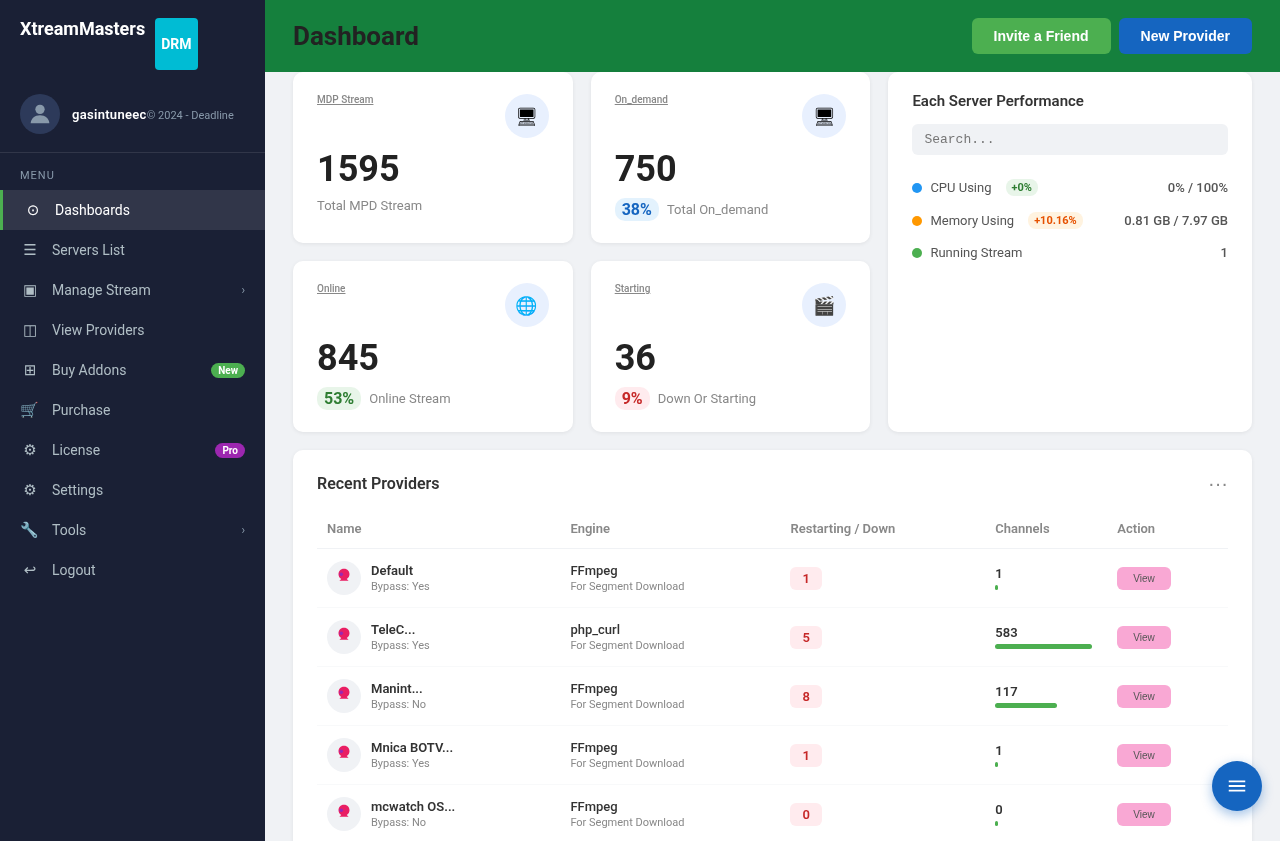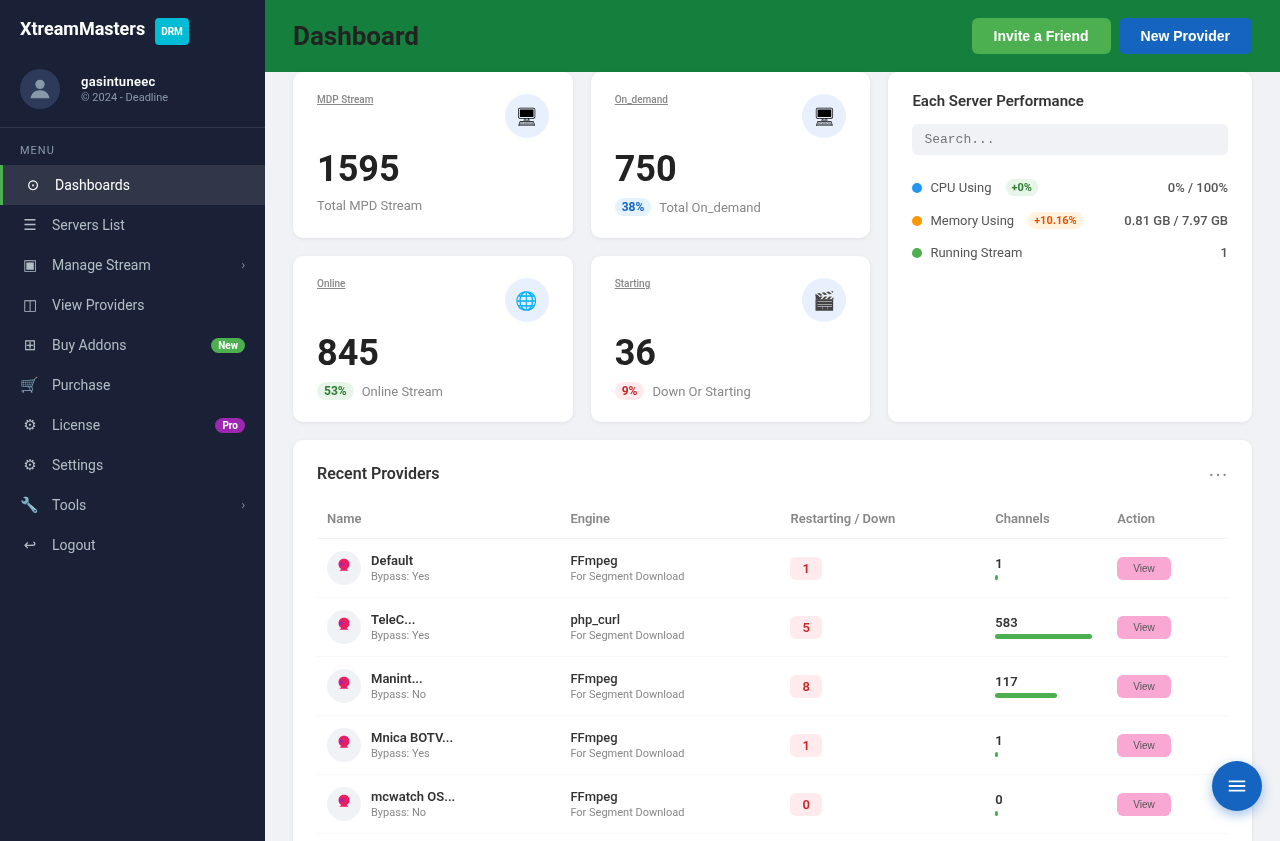--- a/index.html
+++ b/index.html
@@ -8,33 +8,33 @@
     
     .sidebar {
       width: 265px; min-width: 265px; background: #1a2035; color: #fff;
       display: flex; flex-direction: column; height: 841px; overflow-y: auto;
     }
     .sidebar-brand {
       padding: 18px 20px 14px; display: flex; align-items: flex-start; gap: 10px;
     }
     .brand-name { font-size: 18px; font-weight: 700; color: #fff; }
     .drm-badge {
-      background: #00bcd4; color: #fff; font-size: 10px; font-weight: 700;
-      padding: 8px 6px; border-radius: 4px;
+      background: #00bcd4; color: #fff; font-size: 14px; font-weight: 700;
+      padding: 18px 6px; border-radius: 4px;
     }
     .sidebar-user {
       padding: 10px 20px 18px; display: flex; align-items: center; gap: 12px;
       border-bottom: 1px solid rgba(255,255,255,0.1);
     }
     .user-avatar {
       width: 40px; height: 40px; border-radius: 50%; background: #2d3a5a;
       display: flex; align-items: center; justify-content: center; overflow: hidden;
     }
     .user-avatar svg { width: 28px; height: 28px; }
-    .user-info { display: flex; flex-direction: column; margin-left: 9px; }
+    .user-info { display: flex; flex-direction: row; }
     .user-name { font-size: 13px; font-weight: 600; color: #fff; letter-spacing: 0.3px; }
     .user-sub { font-size: 11px; color: #8899aa; margin-top: 2px; }
     .menu-label {
       padding: 16px 20px 8px; font-size: 11px; color: #8899aa; text-transform: uppercase; letter-spacing: 1px;
     }
     .nav-item {
       display: flex; align-items: center; gap: 12px; padding: 11px 20px;
       color: #b0bec5; font-size: 14px; cursor: pointer; position: relative;
       transition: background 0.15s;
     }
@@ -70,21 +70,21 @@
     }
     .card-header { display: flex; justify-content: space-between; align-items: flex-start; }
     .card-label { font-size: 10px; color: #888; font-weight: 500; text-decoration: underline; }
     .card-icon {
       width: 44px; height: 44px; border-radius: 50%; background: #e8f0fe;
       display: flex; align-items: center; justify-content: center; font-size: 20px;
     }
     .card-value { font-size: 36px; font-weight: 700; color: #222; margin: 10px 0 8px; }
     .card-footer { display: flex; align-items: center; gap: 8px; font-size: 13px; color: #888; }
     .badge-percent {
-      font-size: 12px; font-weight: 700; padding: 2px 7px; border-radius: 10px;
+      font-size: 16px; font-weight: 700; padding: 2px 7px; border-radius: 10px;
     }
     .badge-blue { background: #e3f2fd; color: #1565c0; }
     .badge-green { background: #e8f5e9; color: #2e7d32; }
     .badge-red { background: #ffebee; color: #c62828; }
 
     
     .perf-card {
       background: #fff; border-radius: 10px; padding: 20px 24px;
       box-shadow: 0 1px 4px rgba(0,0,0,0.07);
     }

